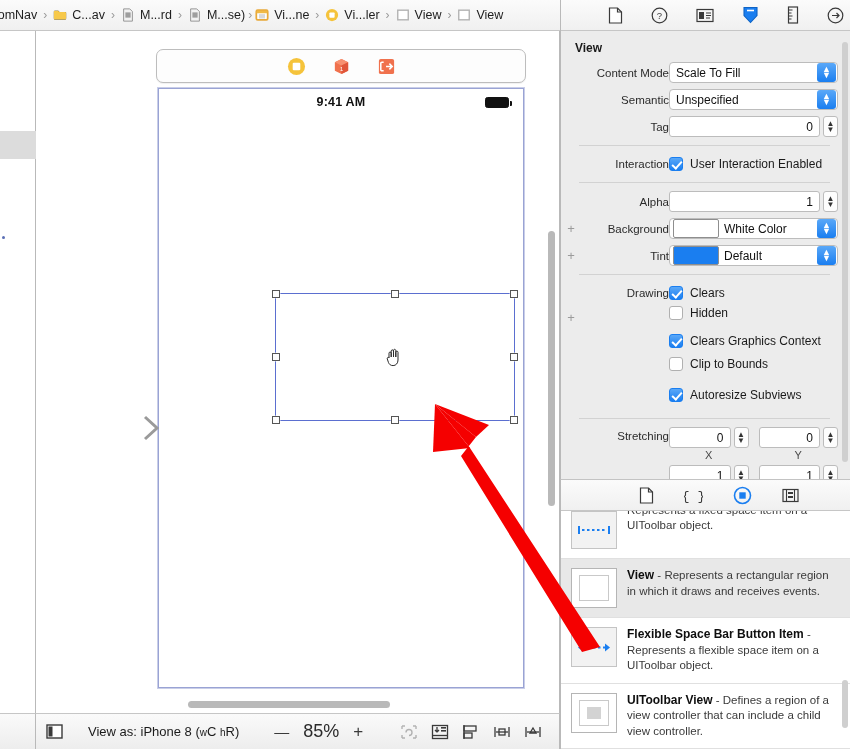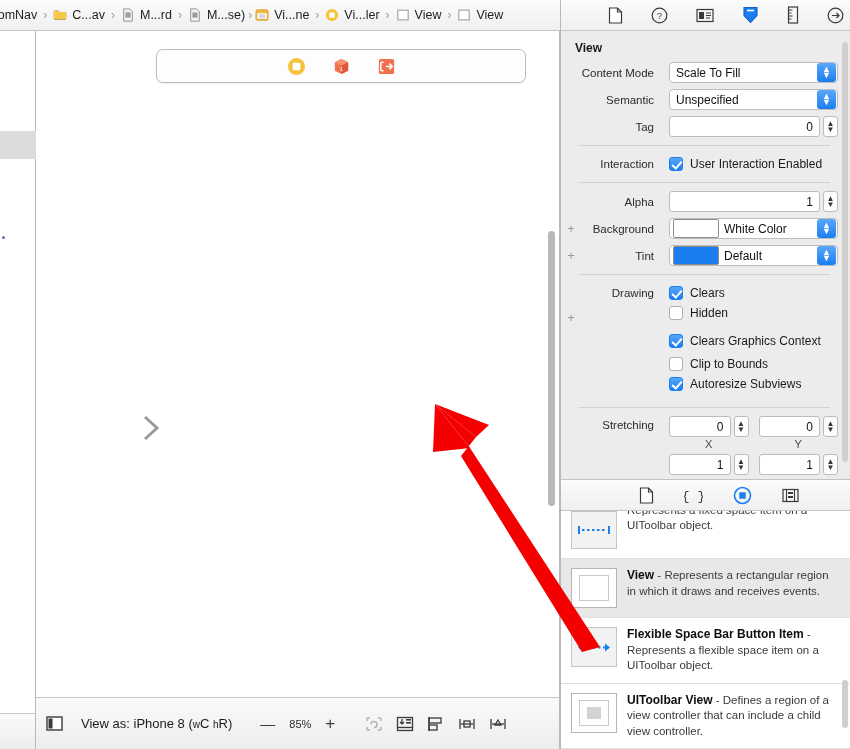--- a/index.html
+++ b/index.html
@@ -99,29 +99,29 @@
     position:absolute; right:4px; top:200px; width:7px; height:275px;
     background:#b9b9b9; border-radius:4px;
   }
   .hscroll {
     position:absolute; left:152px; bottom:5px; width:202px; height:7px;
     background:#b9b9b9; border-radius:4px;
   }
 
   
   .cbar {
-    position:absolute; left:36px; bottom:0; right:290px; height:52px;
+    position:absolute; left:36px; bottom:0; right:290px; height:36px;
     background:linear-gradient(#fafafa,#ededed);
     border-top:1px solid #c6c6c6; border-right:1px solid #b9b9b9;
-    display:flex; align-items:center; padding-left:10px; gap:4px;text-align:center;
+    display:flex; align-items:center; padding-left:10px; gap:11px;text-align:center;
   }
   .cbar .viewas { font-size:13px; color:#1a1a1a; margin-left:14px; white-space:nowrap; }
   .cbar .viewas .sm { font-size:10px; }
   .zoomgrp { display:flex; align-items:center; gap:14px; margin-left:24px; }
-  .zoomgrp .zpct { font-size:11px; color:#2b2b2b; }
+  .zoomgrp .zpct { font-size:18px; color:#2b2b2b; }
   .albtns { display:flex; align-items:center; gap:13px; margin-left:26px; }
 
   
   .inspector {
     position:absolute; right:0; top:0; width:290px; height:479px;
     background:#ececec; border-left:1px solid #b9b9b9;
   }
   .insp-tabs {
     height:31px; background:linear-gradient(#fbfbfb,#f0f0f0);
     border-bottom:1px solid #c6c6c6;
@@ -130,21 +130,21 @@
   }
   .insp-body { position:absolute; left:0; top:31px; right:0; bottom:0; overflow:hidden; padding:7px 12px 0 4px; }
   .sect-title { font-size:12px; font-weight:bold; color:#1a1a1a; margin:3px 0 7px 10px; }
 
   .row { display:flex; align-items:center; margin-bottom:6px; min-height:20px; }
   .row .plus {
     width:12px; text-align:center; color:#9b9b9b; font-size:13px; flex:0 0 12px;
     line-height:1;
   }
   .row .lab {
-    flex:0 0 auto; width:92px; text-align:right; padding-right:15px;
+    flex:0 0 auto; width:92px; text-align:right; padding-right:0;
     font-size:11.5px; color:#2b2b2b; white-space:nowrap;
   }
   .row .ctl { flex:1 1 auto; display:flex; align-items:center; }
 
   .popup {
     flex:1 1 auto; height:21px; background:#ffffff;
     border:1px solid #bcbcbc; border-radius:4px;
     display:flex; align-items:center; padding:0 0 0 6px;
     font-size:12px; color:#111; position:relative; overflow:hidden;
   }
@@ -310,20 +310,41 @@
         <path d="M10 9v9l7-3.5v-9z" fill="#e0563a"></path>
         <text x="10" y="15" font-size="6" fill="#fff" text-anchor="middle" font-family="Liberation Sans, sans-serif">1</text>
       </svg>
       <svg width="19" height="19" viewBox="0 0 20 20">
         <rect x="2" y="2" width="16" height="16" rx="2" fill="#f0714d"></rect>
         <path d="M7 5.5H5.2A1.2 1.2 0 004 6.7v6.6a1.2 1.2 0 001.2 1.2H7" stroke="#fff" stroke-width="1.6" fill="none"></path>
         <path d="M9.5 10h6M13 7l3 3-3 3" stroke="#fff" stroke-width="1.6" fill="none"></path>
       </svg>
     </div>
 
+    <div class="device">
+      <div class="statusbar">
+        <span class="time">9:41 AM</span>
+        <span class="battery"></span>
+      </div>
+
+      <div class="selview">
+        <span class="handle h-tl"></span>
+        <span class="handle h-tc"></span>
+        <span class="handle h-tr"></span>
+        <span class="handle h-ml"></span>
+        <span class="handle h-mr"></span>
+        <span class="handle h-bl"></span>
+        <span class="handle h-bc"></span>
+        <span class="handle h-br"></span>
+
+        <svg class="handcursor" width="22" height="24" viewBox="0 0 22 24">
+          <path d="M5 13V8.2c0-.7.5-1.2 1.1-1.2s1.1.5 1.1 1.2V12V6.1c0-.7.5-1.3 1.1-1.3s1.2.6 1.2 1.3V12V5.6c0-.7.5-1.3 1.1-1.3s1.2.6 1.2 1.3V12V7.3c0-.7.5-1.2 1.1-1.2s1.1.5 1.1 1.2V15c0 3.2-2 5.6-4.9 5.6-2.6 0-3.7-1.2-4.6-3L3.3 14c-.3-.6-.1-1.3.5-1.6.5-.3 1.1-.1 1.2.4z" fill="#fff" stroke="#2b2b2b" stroke-width="1"></path>
+        </svg>
+      </div>
+    </div>
 
     <svg class="entryarrow" viewBox="0 0 110 34">
       <defs>
         <linearGradient id="agrad" x1="0" x2="1">
           <stop offset="0" stop-color="#ffffff"></stop>
           <stop offset="1" stop-color="#9a9a9a"></stop>
         </linearGradient>
       </defs>
       <path d="M2 17h96" stroke="url(#agrad)" stroke-width="3" fill="none"></path>
       <path d="M84 6l12 11-12 11" stroke="#9a9a9a" stroke-width="3" fill="none" stroke-linejoin="miter" stroke-linecap="butt"></path>
@@ -512,21 +533,21 @@
       <div class="row" style="margin-bottom:3px">
         <span class="plus"></span>
         <span class="lab"></span>
         <span class="ctl">
           <span class="cb-row" style="margin-bottom:0">
             <span class="cbx on"></span>
             <span class="cb-lab">Clears Graphics Context</span>
           </span>
         </span>
       </div>
-      <div class="row" style="margin-bottom:3px">
+      <div class="row" style="margin-bottom:14px">
         <span class="plus"></span>
         <span class="lab"></span>
         <span class="ctl">
           <span class="cb-row" style="margin-bottom:0">
             <span class="cbx"></span>
             <span class="cb-lab">Clip to Bounds</span>
           </span>
         </span>
       </div>
       <div class="row">

